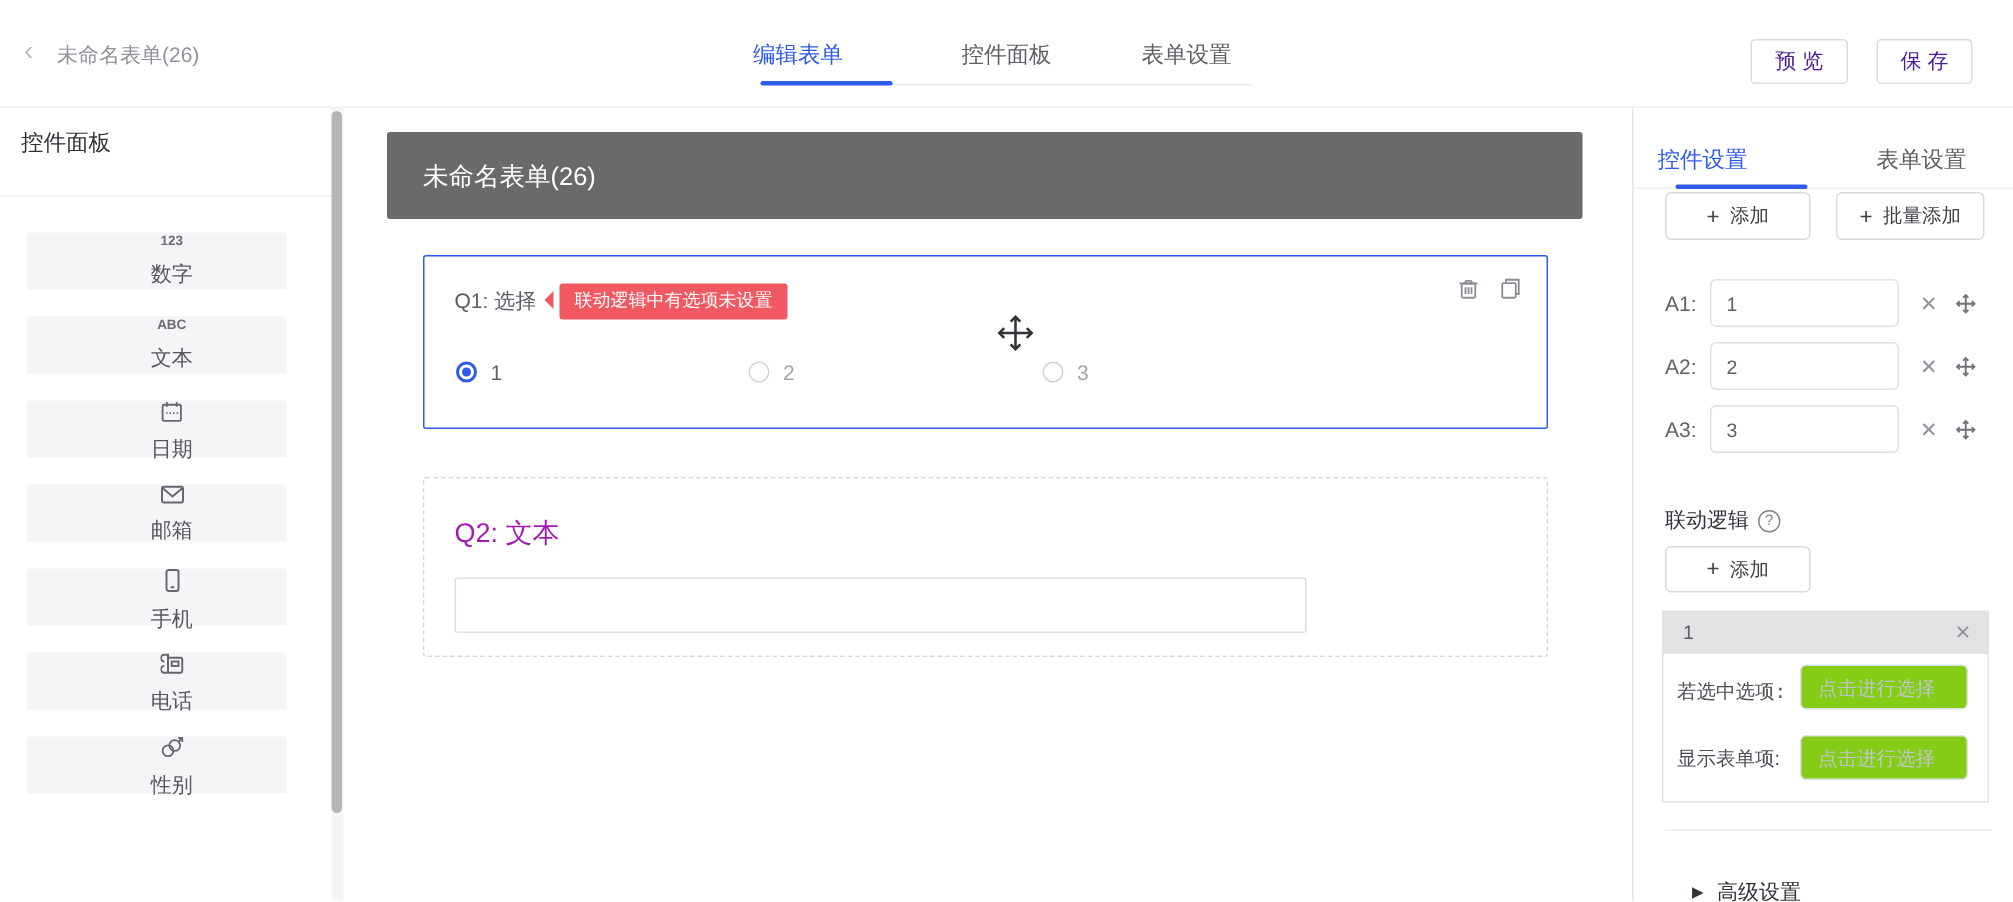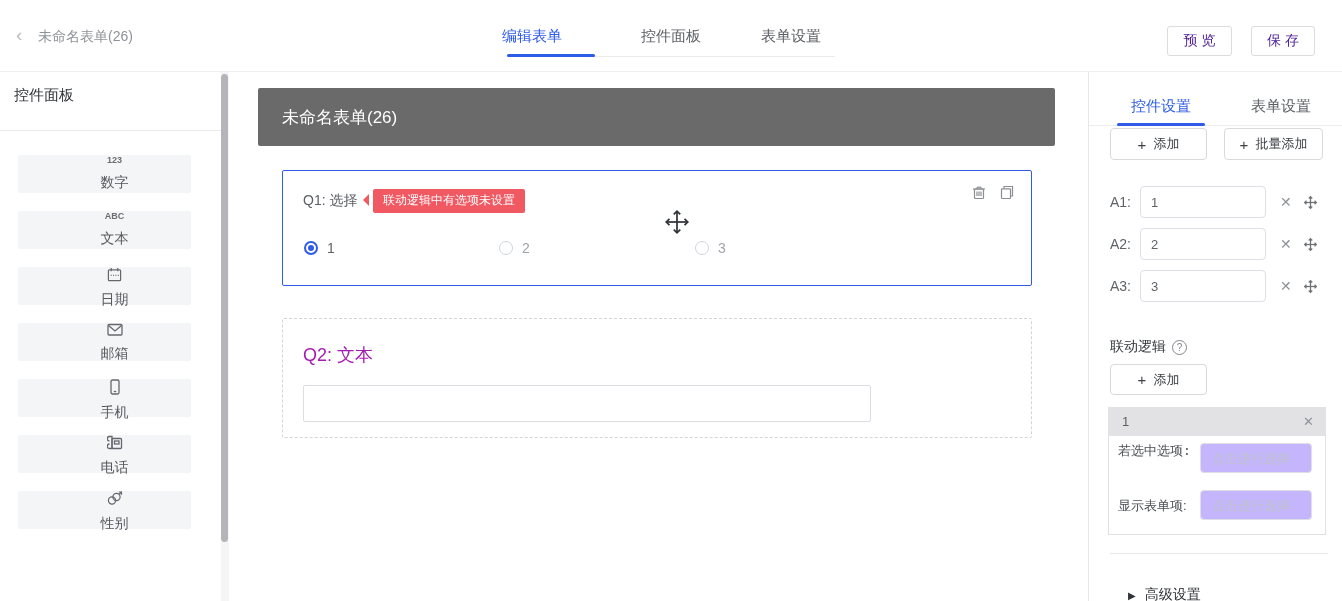--- a/index.html
+++ b/index.html
@@ -67,21 +67,21 @@
   .x-ic { left:1280px; font-size:14px; color:#8f939a; line-height:32px; cursor:pointer; }
   .mv-ic { left:1303px; color:#6f7278; cursor:grab; }
   .logic-title { left:1110px; top:338px; display:flex; align-items:center; gap:6px; font-size:14px; color:#303339; }
   .help-ic { width:15px; height:15px; border:1px solid #83868c; border-radius:50%; font-size:10px; color:#83868c;
              display:flex; align-items:center; justify-content:center; cursor:pointer; }
   .rule-head { left:1108px; top:407px; width:218px; height:29px; background:var(--rule_header_bg); display:flex; align-items:center; padding:0 12px 0 14px; }
   .rule-head .idx { font-size:13px; color:#5b5e63; flex:1; }
   .rule-head .x { font-size:13px; color:#8f939a; cursor:pointer; }
   .rule-body { left:1108px; top:436px; width:218px; height:99px; border:1px solid #e1e1e4; border-top:none; background:#fff; }
   .rule-label { left:1118px; font-size:13px; color:#4c4f55; }
-  .rule-input { left:1200px; width:112px; height:30px; border:1px solid #dcdfe6; border-radius:4px; padding:0 11px; font-size:13px; color:#606266; background:#c4b5fd; }
+  .rule-input { left:1200px; width:112px; height:30px; border:1px solid #dcdfe6; border-radius:4px; padding:0 11px; font-size:13px; color:#606266; background:#84cc16; }
   .rule-input::placeholder { color:#c0c4cc; }
   .p-divider2 { left:1110px; top:553px; width:218px; height:1px; background:#e9e9ec; }
   .advanced { left:1128px; top:586px; display:flex; align-items:center; gap:9px; cursor:pointer; }
   .advanced .tri { font-size:10px; color:#303339; }
   .advanced .txt { font-size:14px; color:#303339; }
 </style>
 </head>
 <body>
 
 <div class="stage">
@@ -222,21 +222,21 @@
     </div>
   </div>
 
   <div class="abs q2-card">
     <div class="abs q2-label">Q2: 文本</div>
     <input class="abs q2-input" value="" style="">
   </div>
 
   <div class="abs panel-border"></div>
 
-  <div class="abs p-tab active" style="left:1117px;">控件设置</div>
+  <div class="abs p-tab active" style="left:1091px;">控件设置</div>
   <div class="abs p-tab" style="left:1237px;">表单设置</div>
   <div class="abs p-divider"></div>
   <div class="abs p-ink"></div>
 
   <button class="abs o-btn" style="left:1110px;top:128px;width:97px;">
     <span class="plus">+</span>
     <span>添加</span>
   </button>
   <button class="abs o-btn" style="left:1224px;top:128px;width:99px;">
     <span class="plus">+</span>
@@ -293,21 +293,21 @@
     <span class="plus">+</span>
     <span>添加</span>
   </button>
 
   <div class="abs rule-head">
     <span class="idx">1</span>
     <span class="x">✕</span>
   </div>
   <div class="abs rule-body"></div>
 
-  <div class="abs rule-label" style="top:442px;font-family:Liberation Mono, monospace;">若选中选项:</div>
+  <div class="abs rule-label" style="top:452px;font-family:Liberation Mono, monospace;">若选中选项:</div>
   <input class="abs rule-input" style="top: 443px;" placeholder="点击进行选择">
   <div class="abs rule-label" style="top:497px;">显示表单项:</div>
   <input class="abs rule-input" style="top: 490px;" placeholder="点击进行选择">
 
   <div class="abs p-divider2"></div>
   <div class="abs advanced">
     <span class="tri">▶</span>
     <span class="txt">高级设置</span>
   </div>
 

